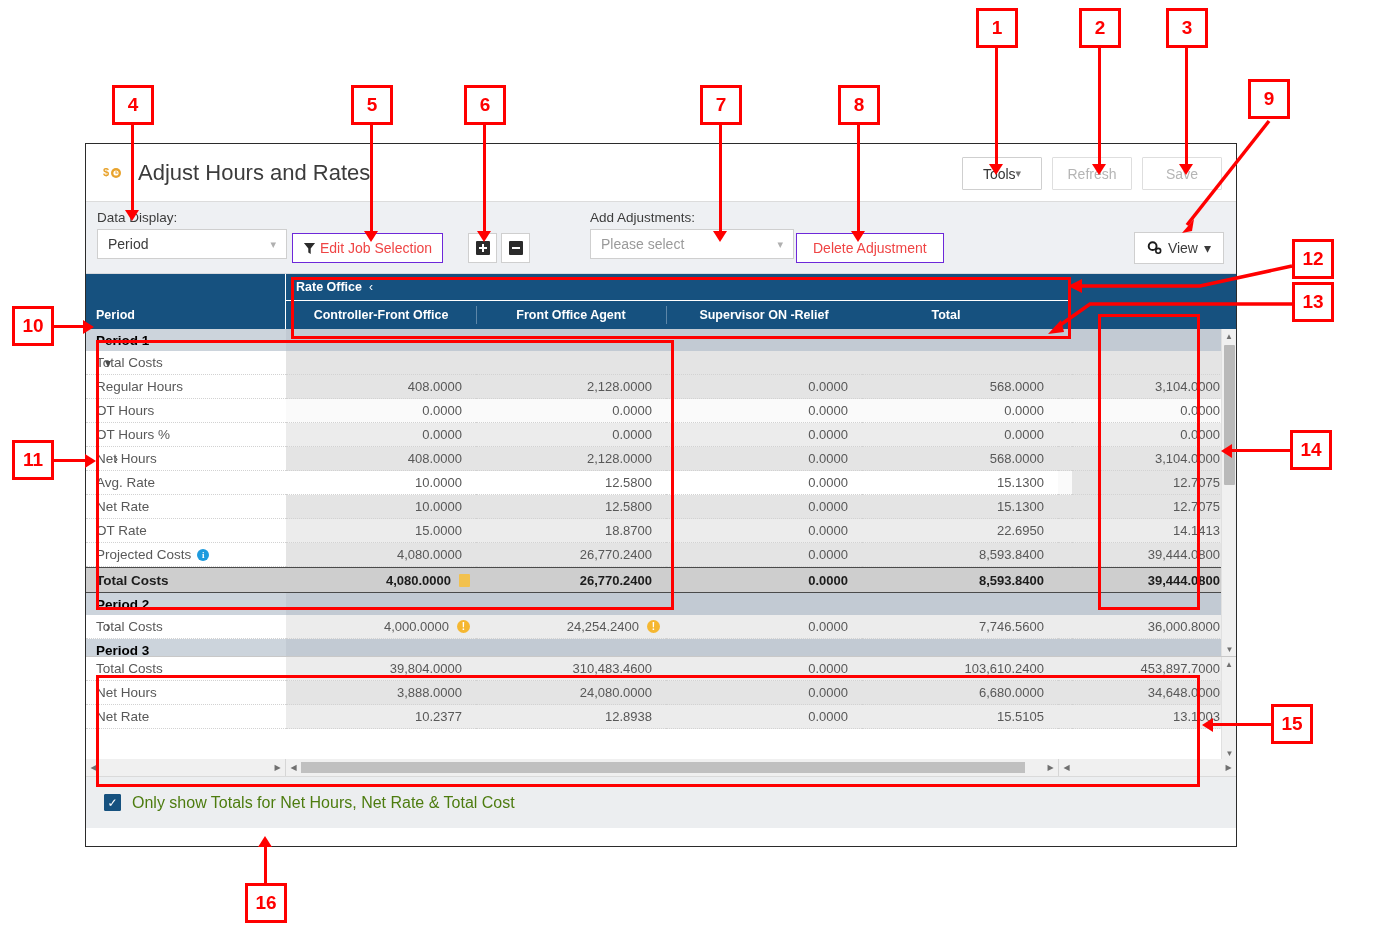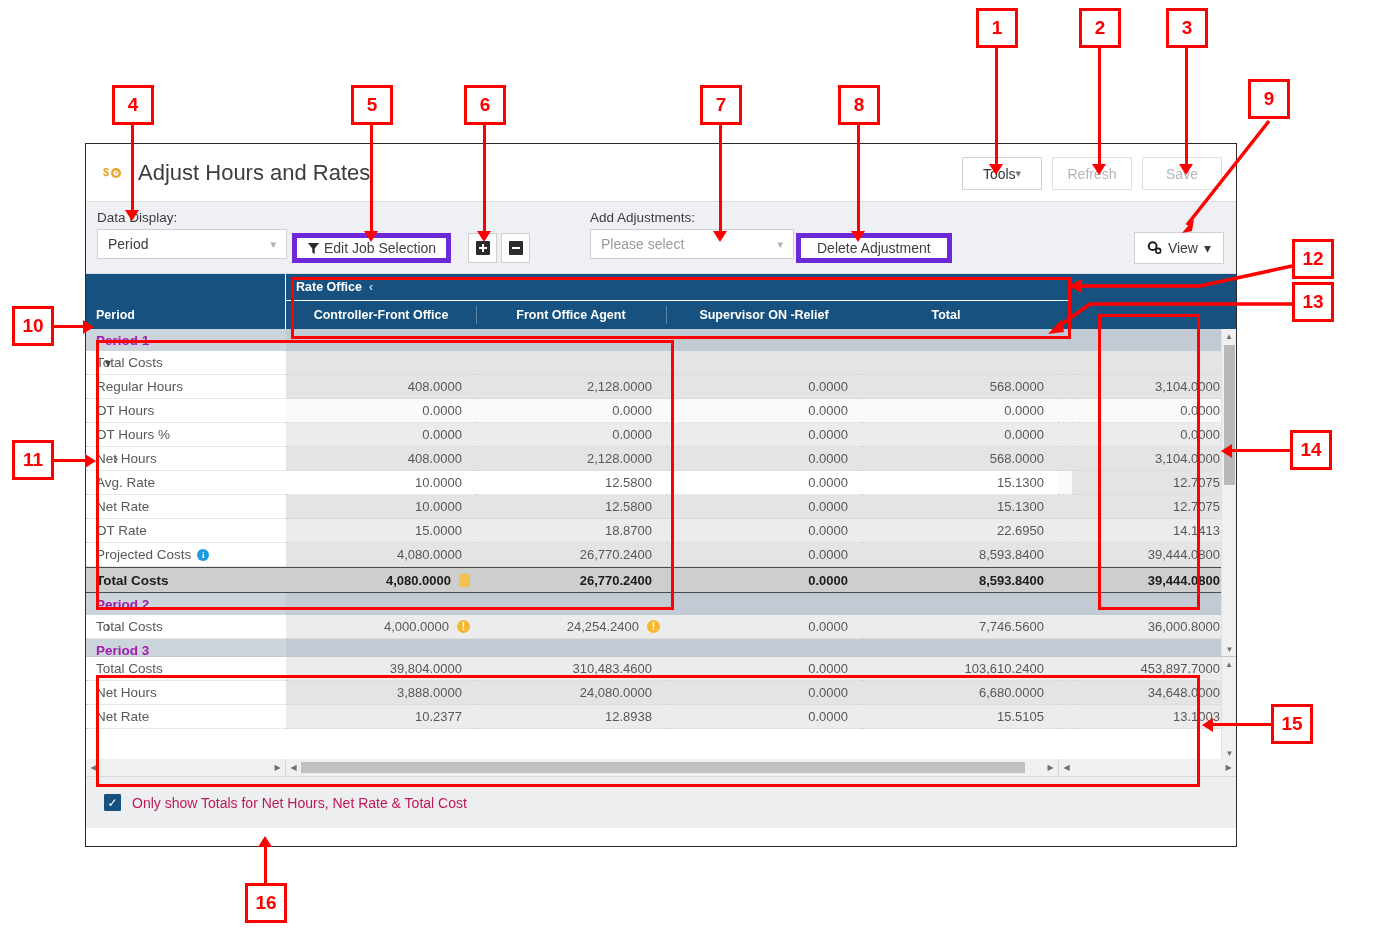--- a/index.html
+++ b/index.html
@@ -64,23 +64,23 @@
   .tb-label { font-size: 13.5px; color: #3c3c3c; margin-bottom: 4px; display:block; }
   .select-box {
     background: #fff; border: 1px solid #cfcfcf; height: 30px;
     display: flex; align-items: center; justify-content: space-between;
     padding: 0 10px; font-size: 14px; color: #3b3b3b;
   }
   .select-box.placeholder { color: #9a9a9a; }
   .select-box .chev { color:#b0b0b0; font-size: 11px; }
 
   .tb-btn {
-    background:#fff; border:5px solid #6d28d9; height:30px;
+    background:#fff; border:1px solid #6d28d9; height:30px;
     display:flex; align-items:center; justify-content:center;
-    font-size:14px; color:#404040; padding:0 10px; gap:4px;
+    font-size:14px; color:#ef4444; padding:0 10px; gap:4px;
     cursor:pointer;
   }
   .sq-btn {
     background:#fff; border:1px solid #cfcfcf; width:29px; height:30px;
     display:flex; align-items:center; justify-content:center; cursor:pointer;
   }
   .sq-icon { width:14px; height:14px; background:#2b2b2b; position:relative; border-radius:1px; }
   .sq-icon::before { content:''; position:absolute; left:3px; top:6px; width:8px; height:2px; background:#fff; }
   .sq-icon.plus::after { content:''; position:absolute; left:6px; top:3px; width:2px; height:8px; background:#fff; }
 
@@ -128,21 +128,21 @@
   .row .val {
     height:100%; display:flex; align-items:center; justify-content:flex-end;
     padding-right:14px; border-bottom:1px dotted #d2d2d2;
   }
   .row.alt .val { background:#e4e4e4; }
   .row.alt2 .val { background:#ececec; }
   .row.white .val { background:#fafafa; }
 
   .row.group-head { background:#ccd4dc; height:22px; }
   .row.group-head .label-cell {
-    background:#ccd4dc; font-weight:bold; color:#a21caf; font-size:13.5px;
+    background:#ccd4dc; font-weight:bold; color:#000000; font-size:13.5px;
     border-bottom:none;
   }
   .row.group-head .val { background:#c2cad3; border-bottom:none; }
 
   .row.totalcosts-head .label-cell { background:#fff; }
   .row.totalcosts-head .val { background:#e4e4e4; }
 
   .row.bold-total { height:26px; }
   .row.bold-total .label-cell {
     background:#cecece; font-weight:bold; color:#1c1c1c;
@@ -192,21 +192,21 @@
   
   .footer {
     height:52px; background:#eceef0; display:flex; align-items:center;
     padding-left:18px; border-top:1px solid #dadada;
   }
   .chk {
     width:17px; height:17px; background:#16517f; border:1px solid #16517f;
     display:flex; align-items:center; justify-content:center;
     color:#fff; font-size:12px; border-radius:1px;
   }
-  .chk-label { margin-left:11px; font-size:14px; color:#be185d; }
+  .chk-label { margin-left:11px; font-size:16px; color:#4d7c0f; }
 
   
   .callout {
     position:absolute; background:#fff; border:3px solid #f00;
     color:#f00; font-weight:bold; font-size:19px;
     display:flex; align-items:center; justify-content:center;
     font-family:"Liberation Sans", sans-serif;
     width:42px; height:40px; z-index:50;
   }
   .arrow { position:absolute; background:#f00; z-index:45; }

